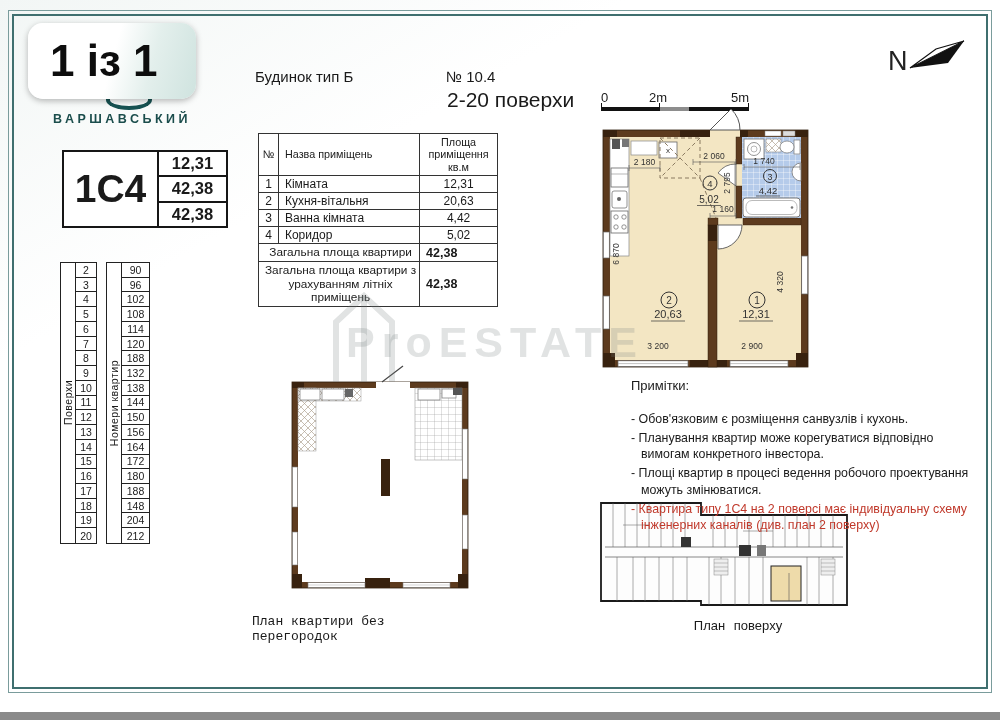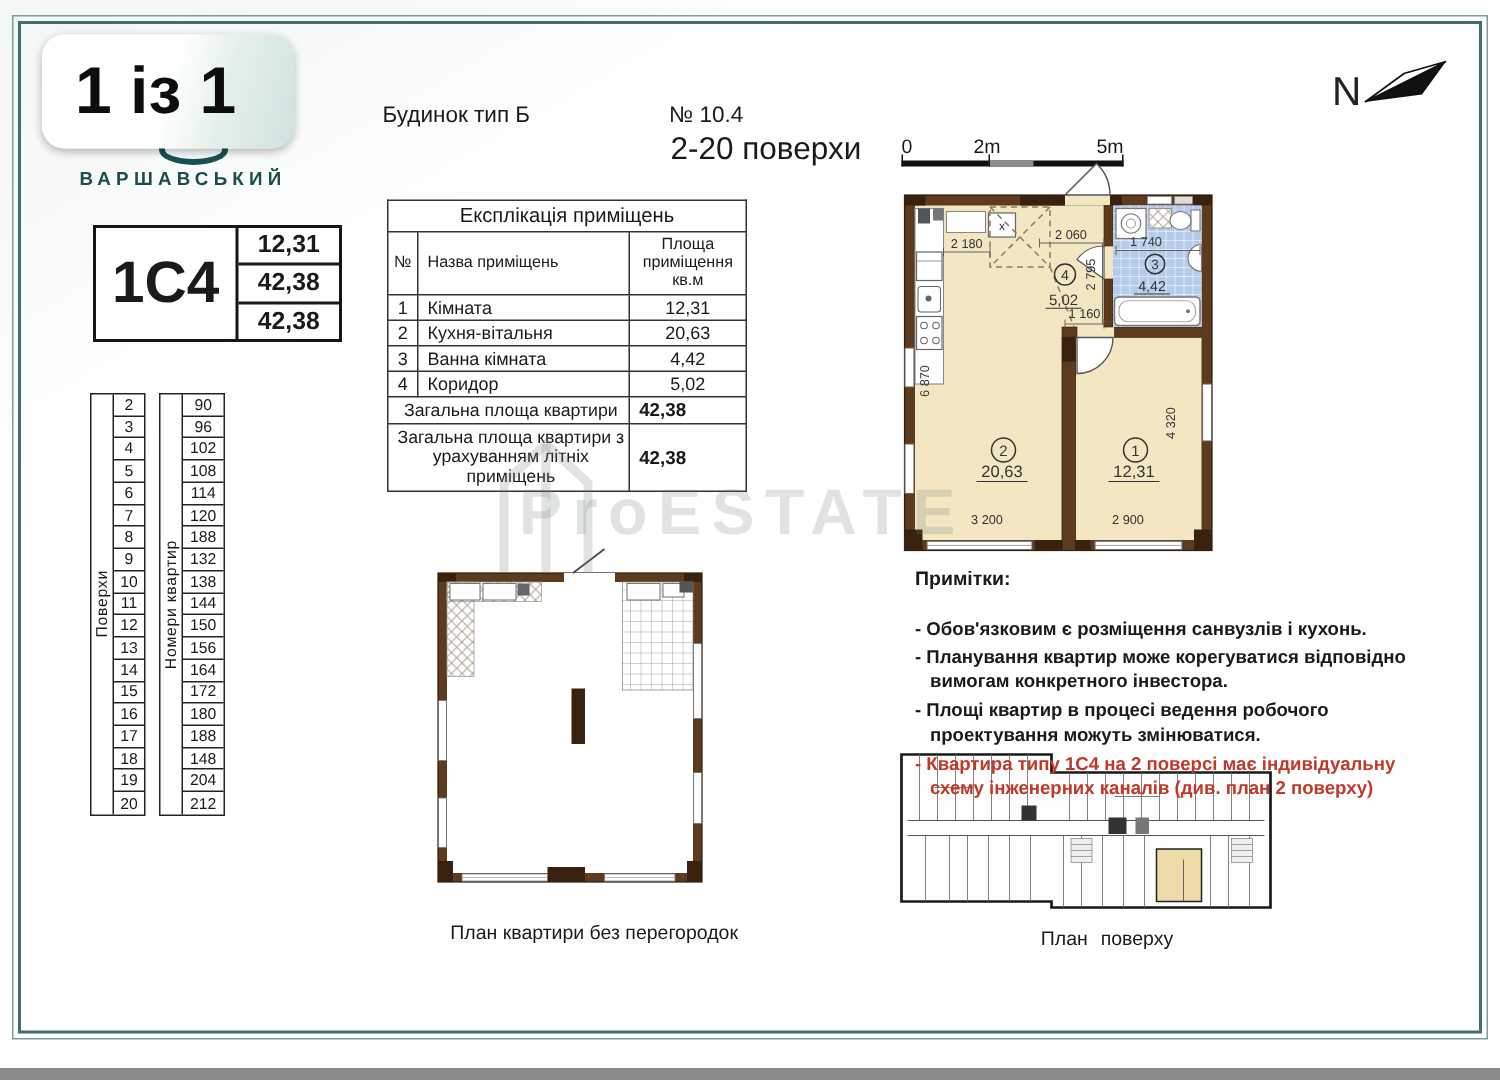--- a/index.html
+++ b/index.html
@@ -86,27 +86,27 @@
   .compass { position:absolute; left:886px; top:30px; }
 
   
   .plan { position:absolute; }
   .plan text { font-family:"Liberation Sans", sans-serif; fill:#333; }
   .main-plan { left:597px; top:106px; }
   .nopart-plan { left:287px; top:362px; }
   .building-plan { left:593px; top:497px; }
 
   
-  .notes { position:absolute; left:610px; top:378px; width:338px;font-weight:bold; }
+  .notes { position:absolute; left:631px; top:378px; width:338px; }
   .notes-title { font-size:13px; margin-bottom:18px; }
   .note { font-size:12.4px; line-height:1.3; padding-left:10px; text-indent:-10px; margin-bottom:3px; }
   .note-red { color:#c0392b; }
 
   
-  .cap-nopart { position:absolute; left:268px; top:614px; width:224px; text-align:right; font-size:13px; }
+  .cap-nopart { position:absolute; left:252px; top:614px; width:224px; text-align:left; font-size:13px;font-family:Liberation Mono, monospace; }
   .cap-floor  { position:absolute; left:593px; top:618px; width:290px; text-align:center;
                 font-size:13px; word-spacing:5px; }
 
   
   .wm-logo { position:absolute; left:326px; top:292px; opacity:.9; }
   .wm-text { position:absolute; left:346px; top:318px; font-size:43px; font-weight:bold;
              letter-spacing:7px; color:rgba(118,128,128,0.22); white-space:nowrap; }
 </style>
 </head>
 <body>
@@ -187,23 +187,20 @@
     </div>
   </div>
 
   <div class="hdr-building">Будинок тип Б</div>
   <div class="hdr-number">№ 10.4</div>
   <div class="hdr-floors">2-20 поверхи</div>
 
   <table class="expl">
     <thead>
       <tr>
-        <th class="t-title" colspan="3">Експлікація приміщень</th>
-      </tr>
-      <tr>
         <th class="col-num">№</th>
         <th class="col-name">Назва приміщень</th>
         <th class="col-area">Площа приміщення кв.м</th>
       </tr>
     </thead>
     <tbody>
         <tr>
           <td>1</td>
           <td>Кімната</td>
           <td>12,31</td>

